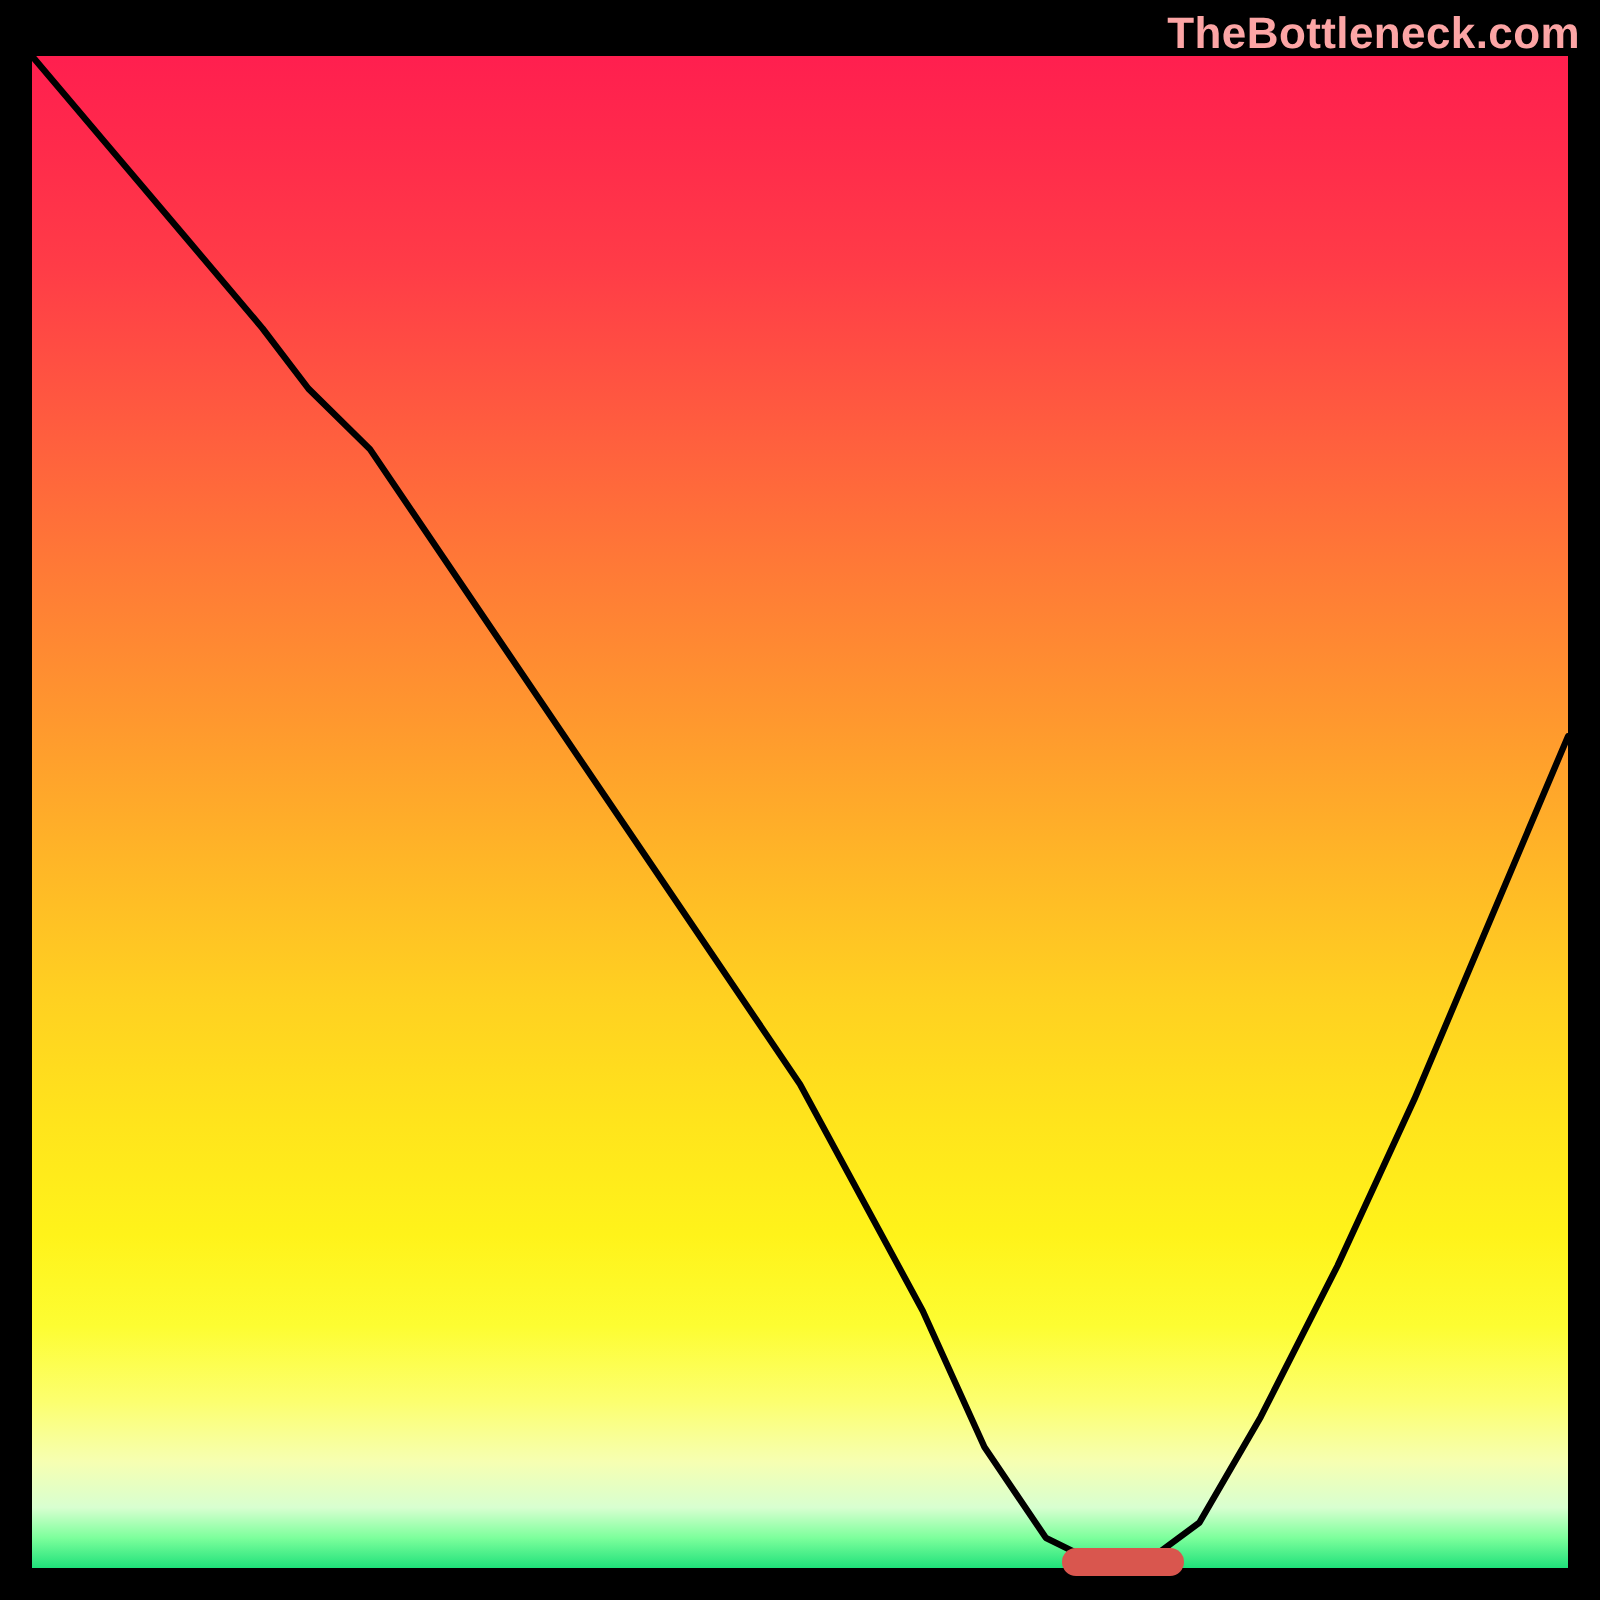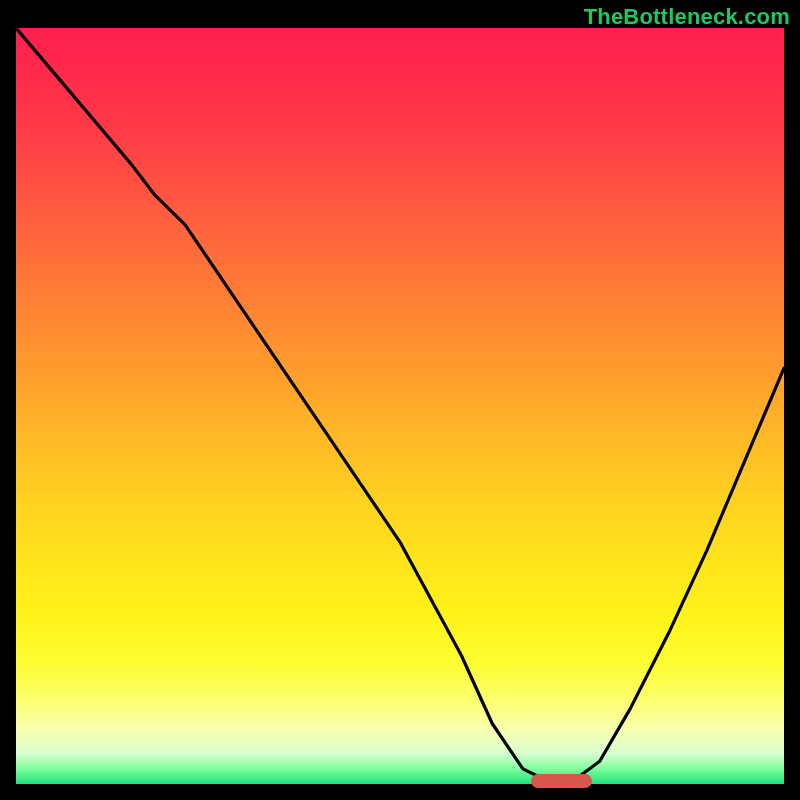--- a/index.html
+++ b/index.html
@@ -14,21 +14,21 @@
   .frame {
     position: relative;
     width: 800px;
     height: 800px;
     background: #000;
   }
   .watermark {
     position: absolute;
     top: 4px;
     right: 10px;
-    color: #22c55e;
+    color: #fca5a5;
     font-size: 22px;
     font-weight: 600;
     letter-spacing: 0.2px;
     z-index: 10;
   }
   .plot-outer {
     position: absolute;
     left: 16px;
     top: 28px;
     width: 768px;

